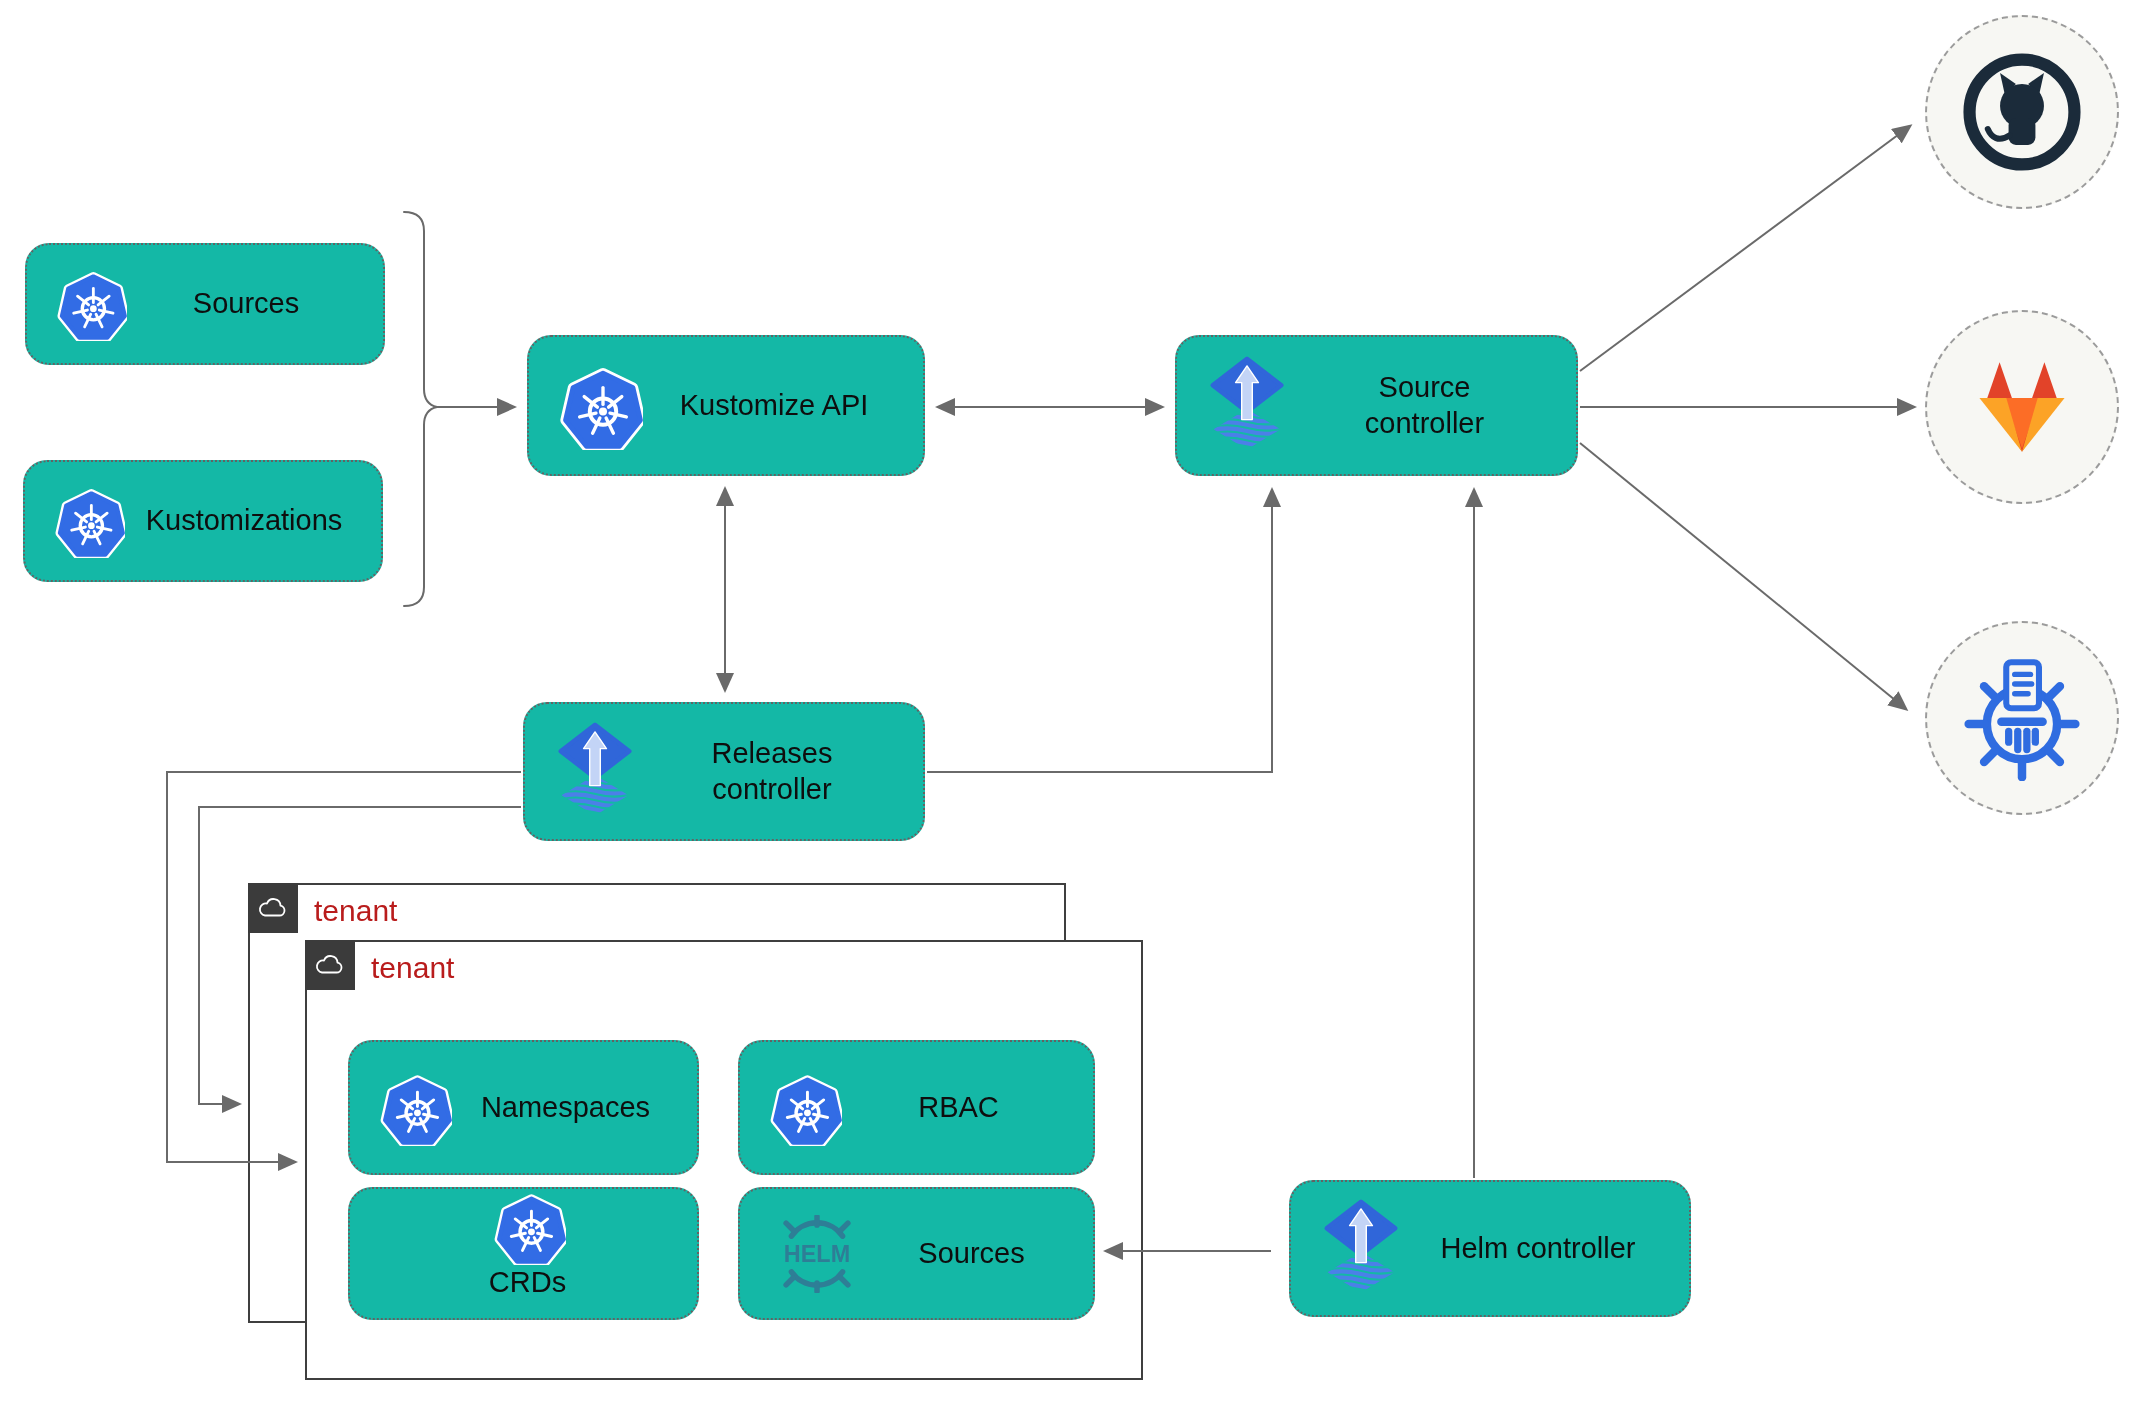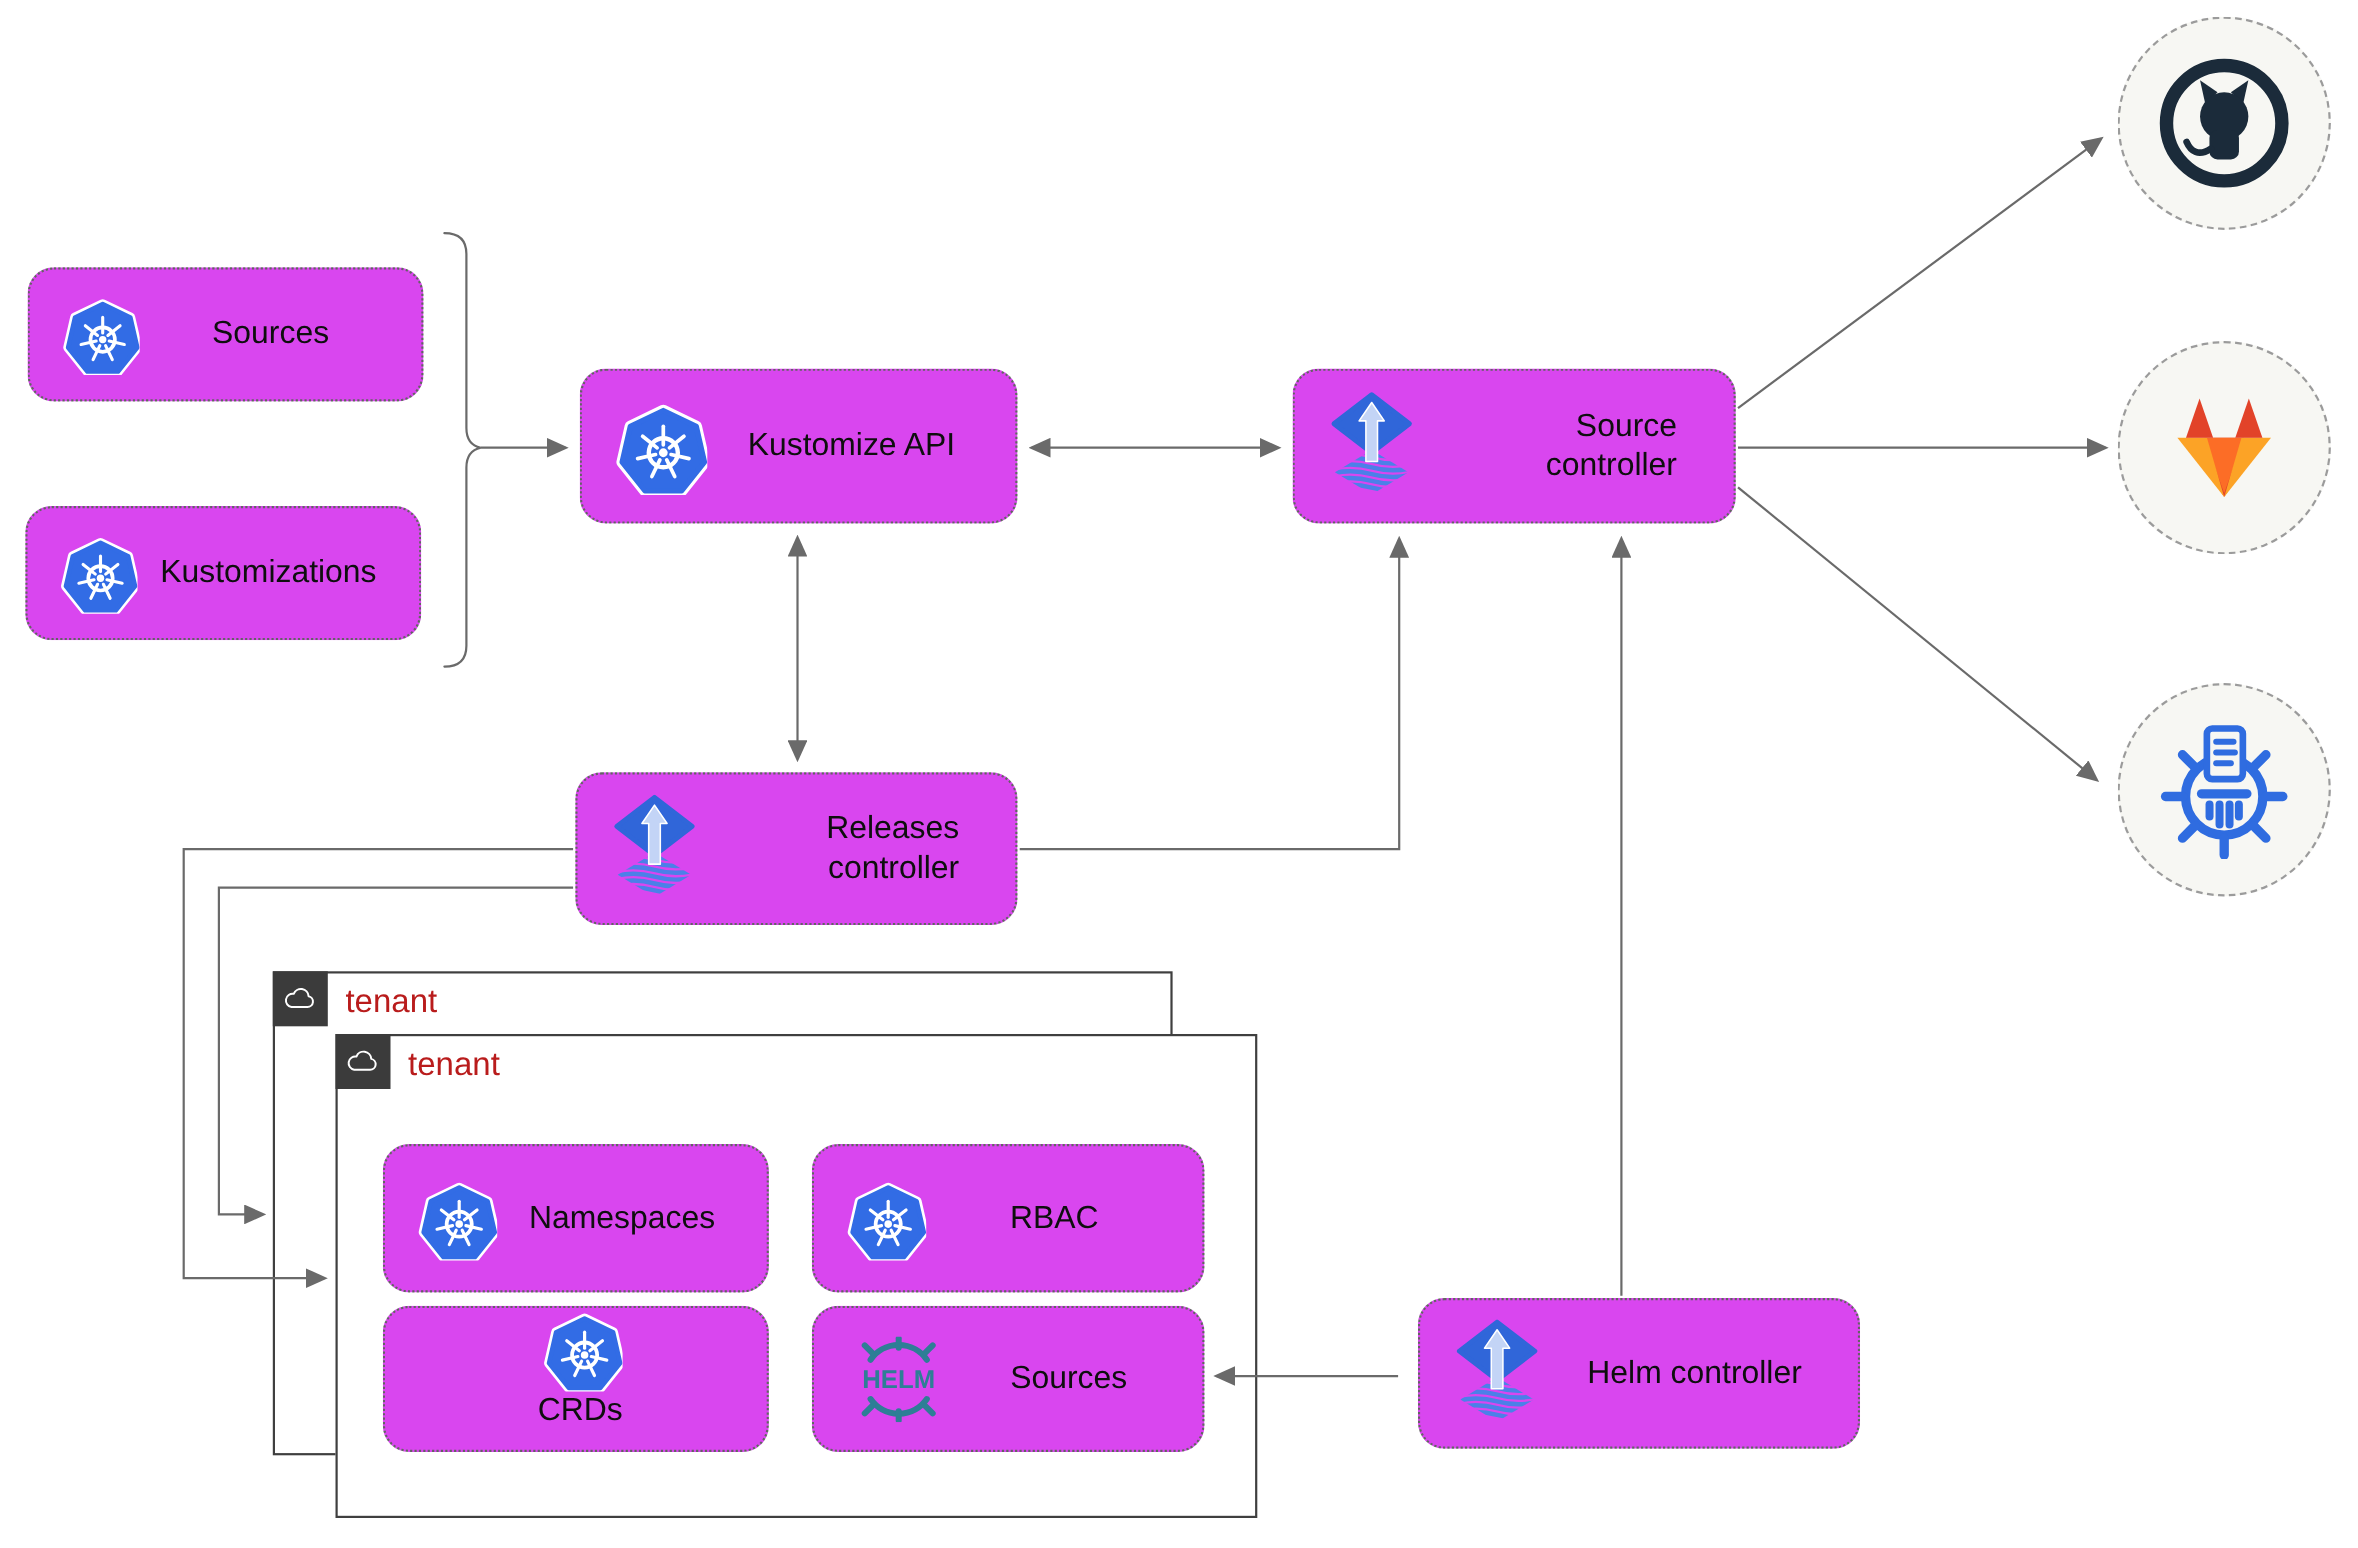--- a/index.html
+++ b/index.html
@@ -1,23 +1,23 @@
 <!DOCTYPE html>
 <html><head>
 <meta charset="utf-8">
 <style>
   html,body{margin:0;padding:0;background:#ffffff;}
   #canvas{position:relative;width:2144px;height:1407px;background:#ffffff;
           font-family:"Liberation Sans",sans-serif;color:#111;overflow:hidden;}
 
   
-  .dbox{position:absolute;background:#d946ef;border:2px dotted #636363;border-radius:24px;
+  .dbox{position:absolute;background:#14b8a6;border:2px dotted #636363;border-radius:24px;
         display:flex;align-items:center;box-sizing:border-box;padding:0 18px 0 26px;z-index:3;}
   .dbox .lbl{flex:1;text-align:center;font-size:29px;line-height:1.22;color:#0e0e0e;}
-  .dbox .lbl.two-line{max-width:200px;margin:11px auto;text-align:right;}
+  .dbox .lbl.two-line{max-width:200px;margin:11px auto;}
   .nicon{flex:none;display:block;}
 
   
   .tenant{position:absolute;background:#ffffff;border:2px solid #3f3f3f;box-sizing:border-box;}
   .tenant .tab{position:absolute;left:-2px;top:-2px;width:50px;height:50px;background:#3b3b3b;
                display:flex;align-items:center;justify-content:center;}
   .tenant .tname{position:absolute;left:64px;top:9px;font-size:30px;color:#b91c1c;}
 
   
   .pcircle{position:absolute;width:194px;height:194px;border-radius:50%;background:#f7f7f3;

